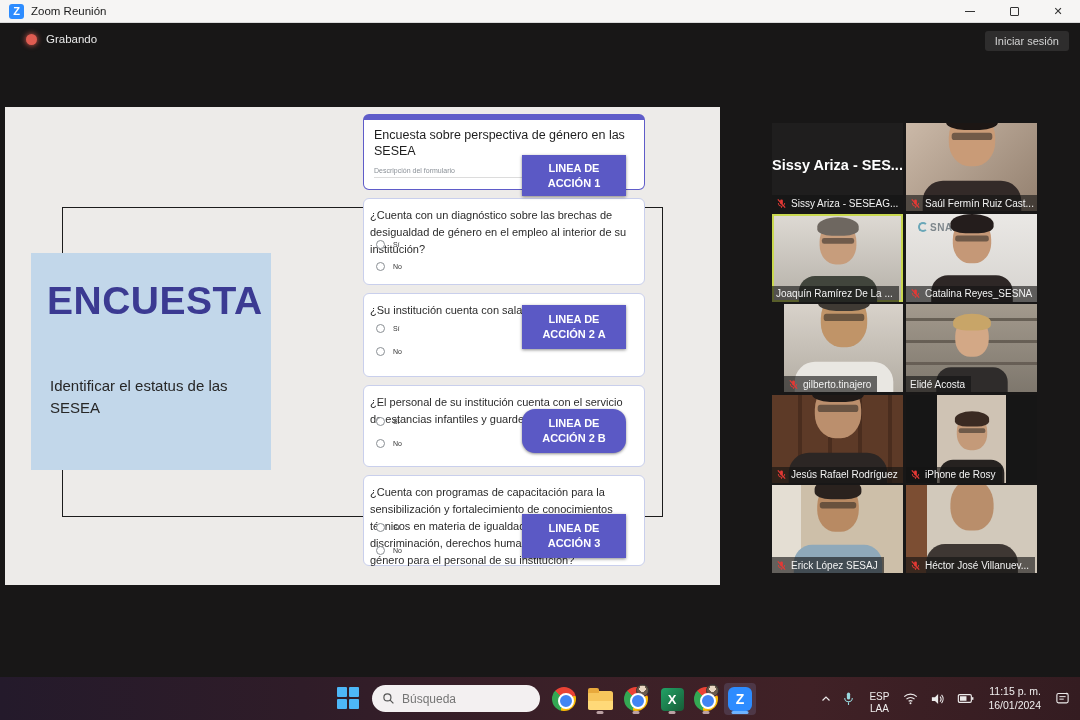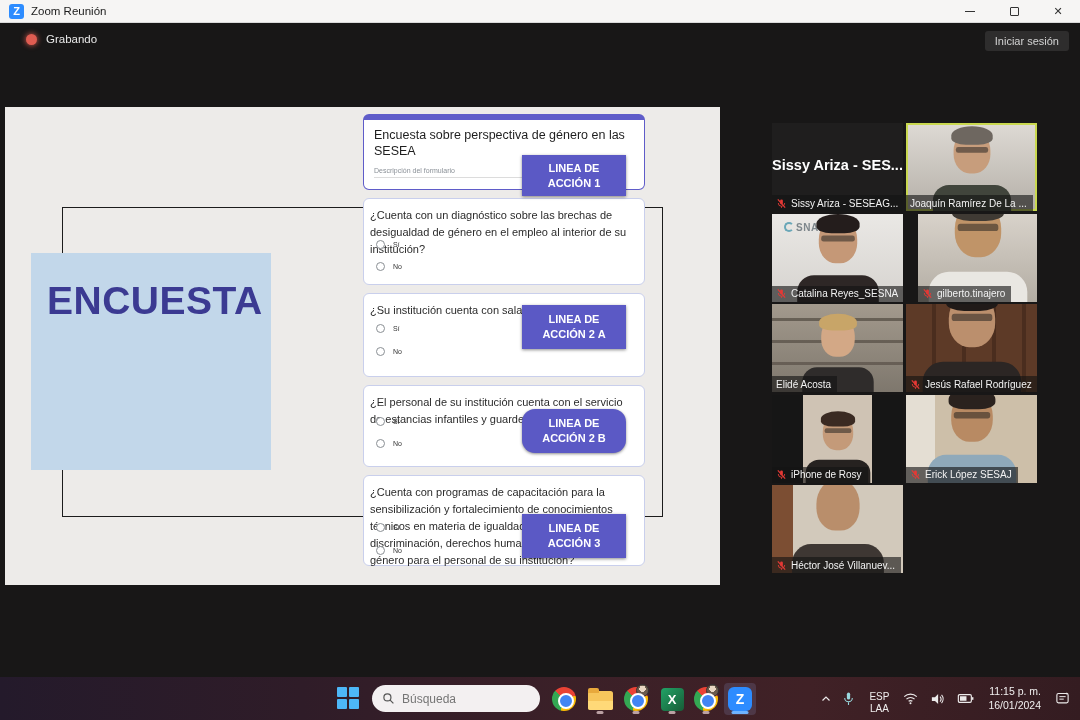--- a/index.html
+++ b/index.html
@@ -132,20 +132,21 @@
       <div class="rec-dot"></div>
       <div class="rec-label">Grabando</div>
     </div>
     <div class="signin-btn">Iniciar sesión</div>
 
     <div class="slide">
       <div class="outline-rect"></div>
 
       <div class="encuesta-box">
         <div class="encuesta-title">ENCUESTA</div>
+        <div class="encuesta-sub">Identificar el estatus de las SESEA</div>
       </div>
 
       <div class="form-card form-header">
         <div class="form-title">Encuesta sobre perspectiva de género en las SESEA</div>
         <div class="form-desc">Descripción del formulario</div>
       </div>
       <div class="action-btn btn-1">LINEA DE ACCIÓN 1</div>
 
       <div class="form-card q-card-1">
         <div class="q-text">¿Cuenta con un diagnóstico sobre las brechas de desigualdad de género en el empleo al interior de su institución?</div>
@@ -207,20 +208,35 @@
           <svg class="mic-muted" viewBox="0 0 24 24">
               <path d="M12 3a3 3 0 0 1 3 3v5a3 3 0 0 1-6 0V6a3 3 0 0 1 3-3z" fill="#e53935"></path>
               <path d="M5 11a7 7 0 0 0 14 0" stroke="#e53935" fill="none" stroke-width="2"></path>
               <line x1="12" y1="18" x2="12" y2="21.5" stroke="#e53935" stroke-width="2"></line>
               <line x1="4" y1="3" x2="20" y2="21" stroke="#e53935" stroke-width="2.6"></line>
             </svg>
           <span>Sissy Ariza - SESEAG...</span>
         </div>
       </div>
 
+      <div class="tile t-saul">
+        <div class="person glasses" style="--sc:1.45;--skin:#c99b77;--hair:#1c1614;--shirt:#332a28;">
+            <div class="head"></div>
+            <div class="shoulders"></div>
+          </div>
+        <div class="name-tag">
+          <svg class="mic-muted" viewBox="0 0 24 24">
+              <path d="M12 3a3 3 0 0 1 3 3v5a3 3 0 0 1-6 0V6a3 3 0 0 1 3-3z" fill="#e53935"></path>
+              <path d="M5 11a7 7 0 0 0 14 0" stroke="#e53935" fill="none" stroke-width="2"></path>
+              <line x1="12" y1="18" x2="12" y2="21.5" stroke="#e53935" stroke-width="2"></line>
+              <line x1="4" y1="3" x2="20" y2="21" stroke="#e53935" stroke-width="2.6"></line>
+            </svg>
+          <span>Saúl Fermín Ruiz Cast...</span>
+        </div>
+      </div>
 
       <div class="tile t-joaquin active">
         <div class="person glasses" style="--sc:1.15;--skin:#c79d7c;--hair:#6e6760;--shirt:#41453c;">
             <div class="head"></div>
             <div class="shoulders"></div>
           </div>
         <div class="name-tag">
           <span>Joaquín Ramírez De La ...</span>
         </div>
       </div>

